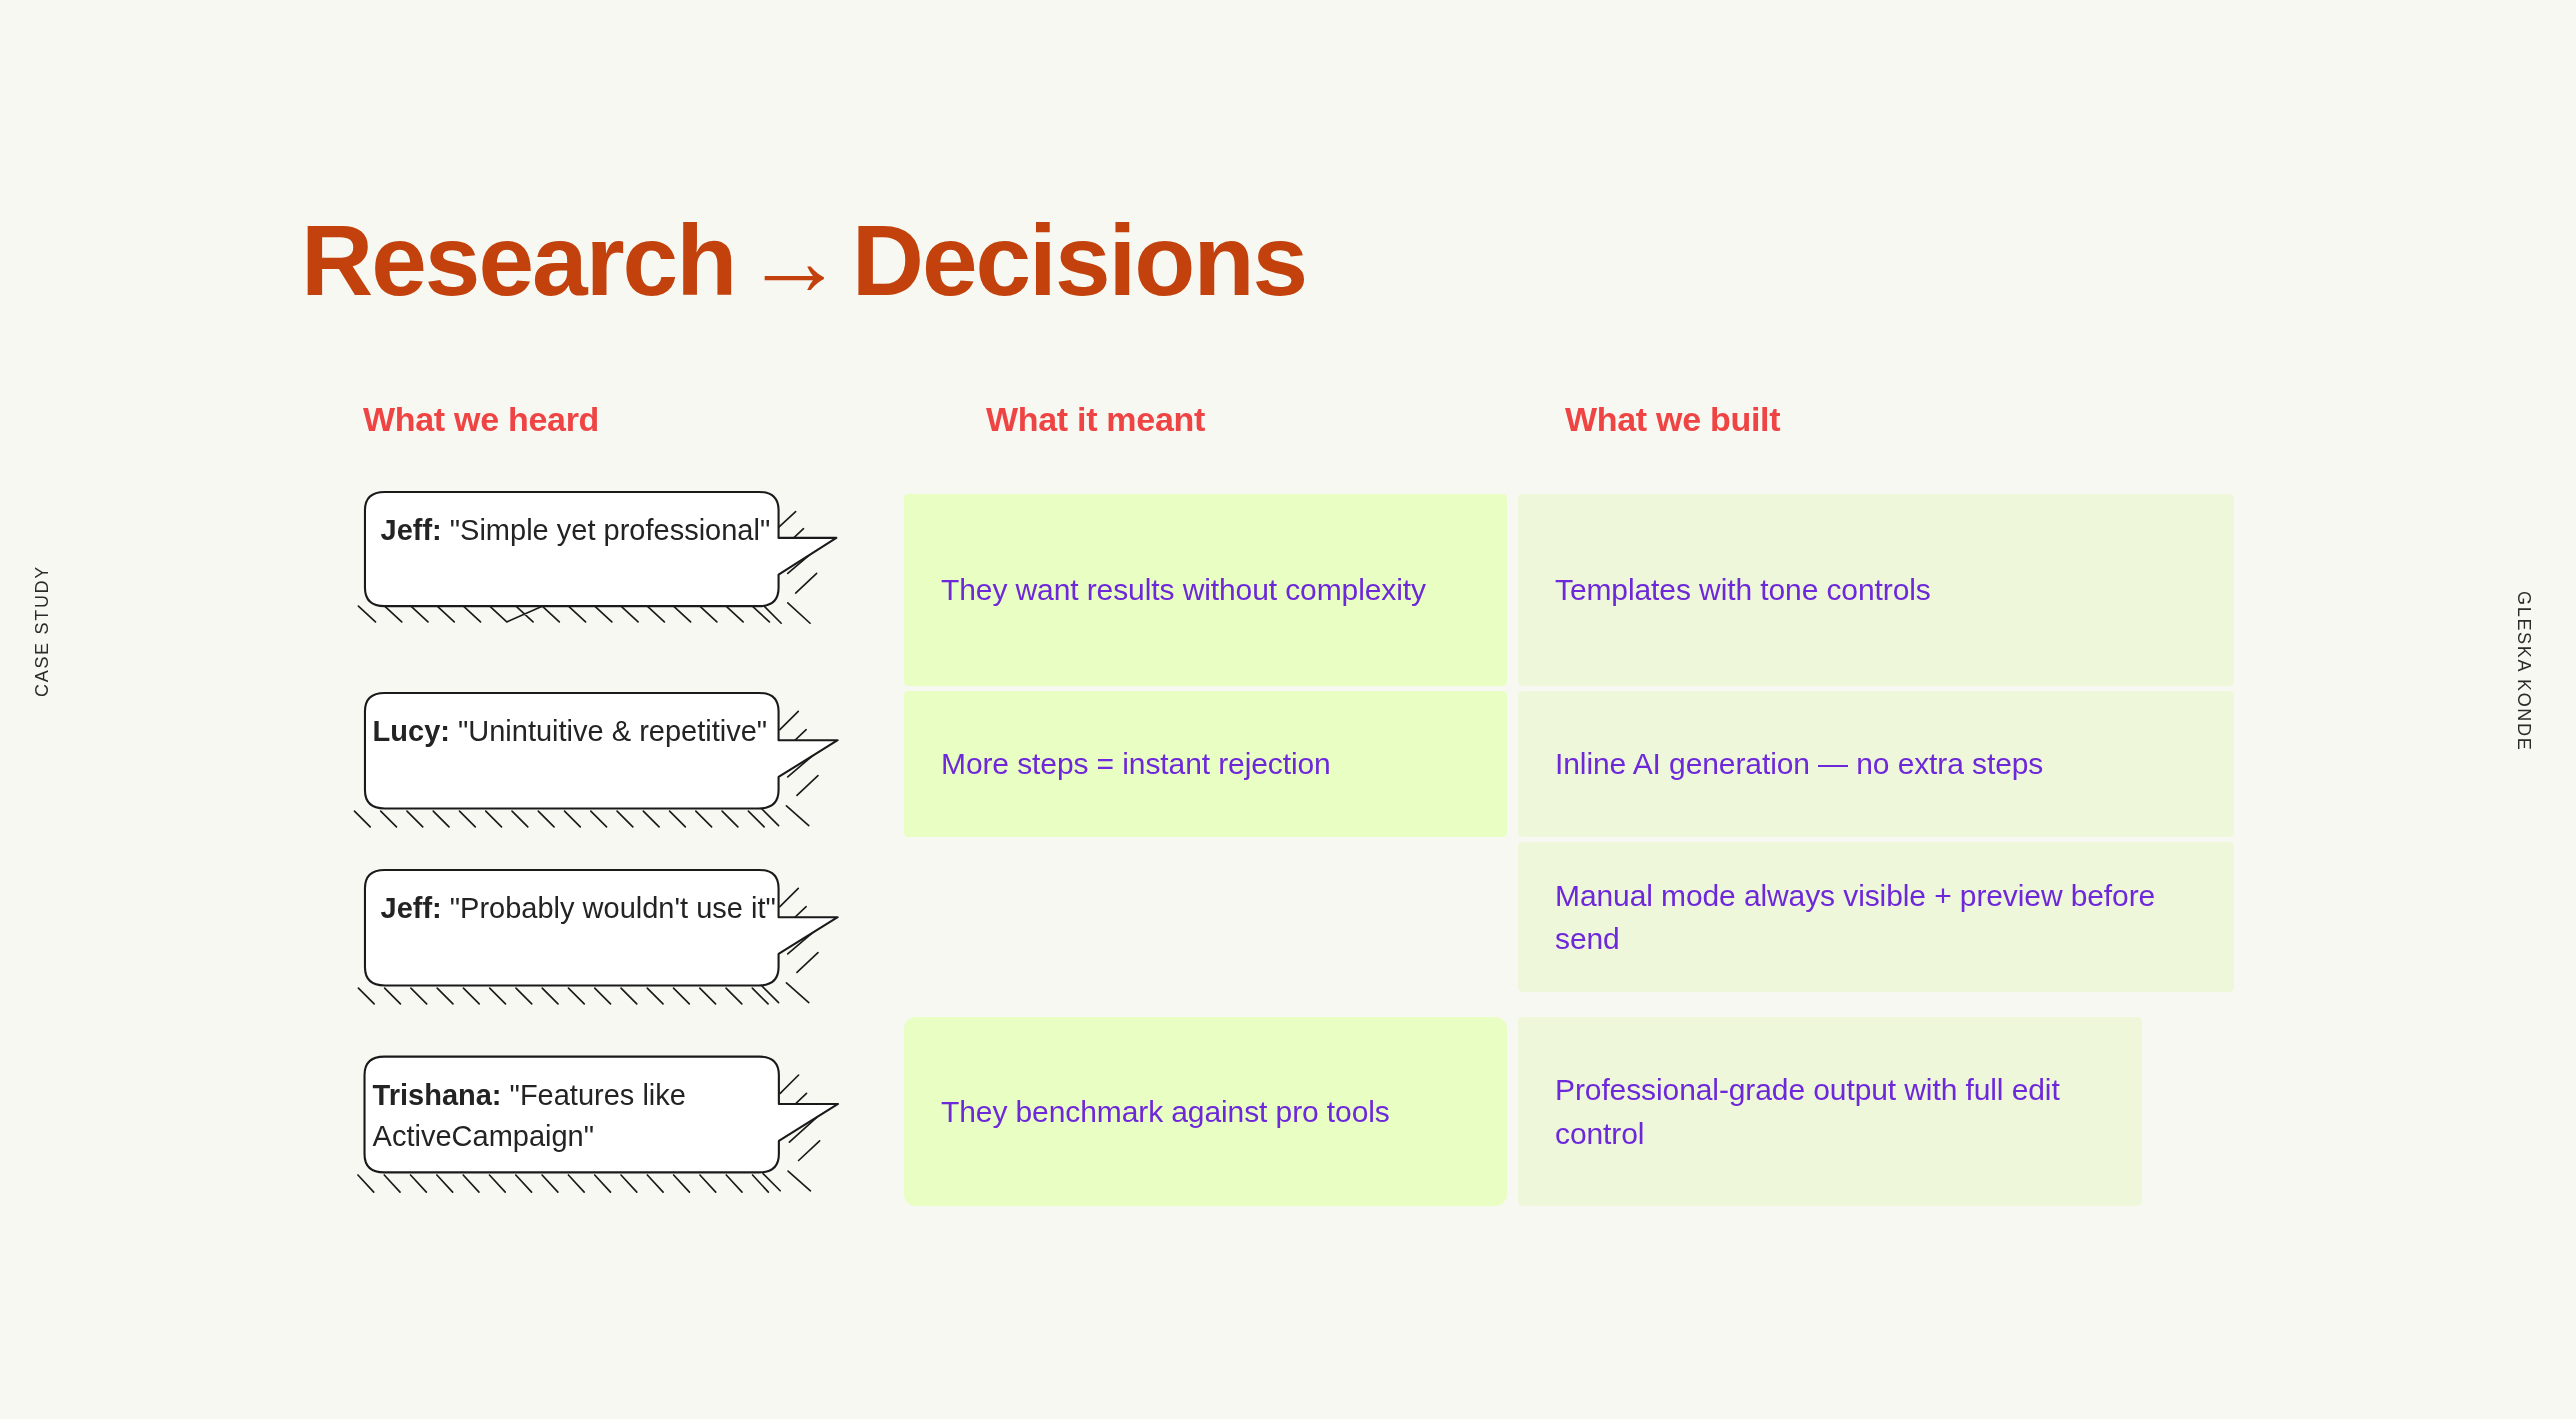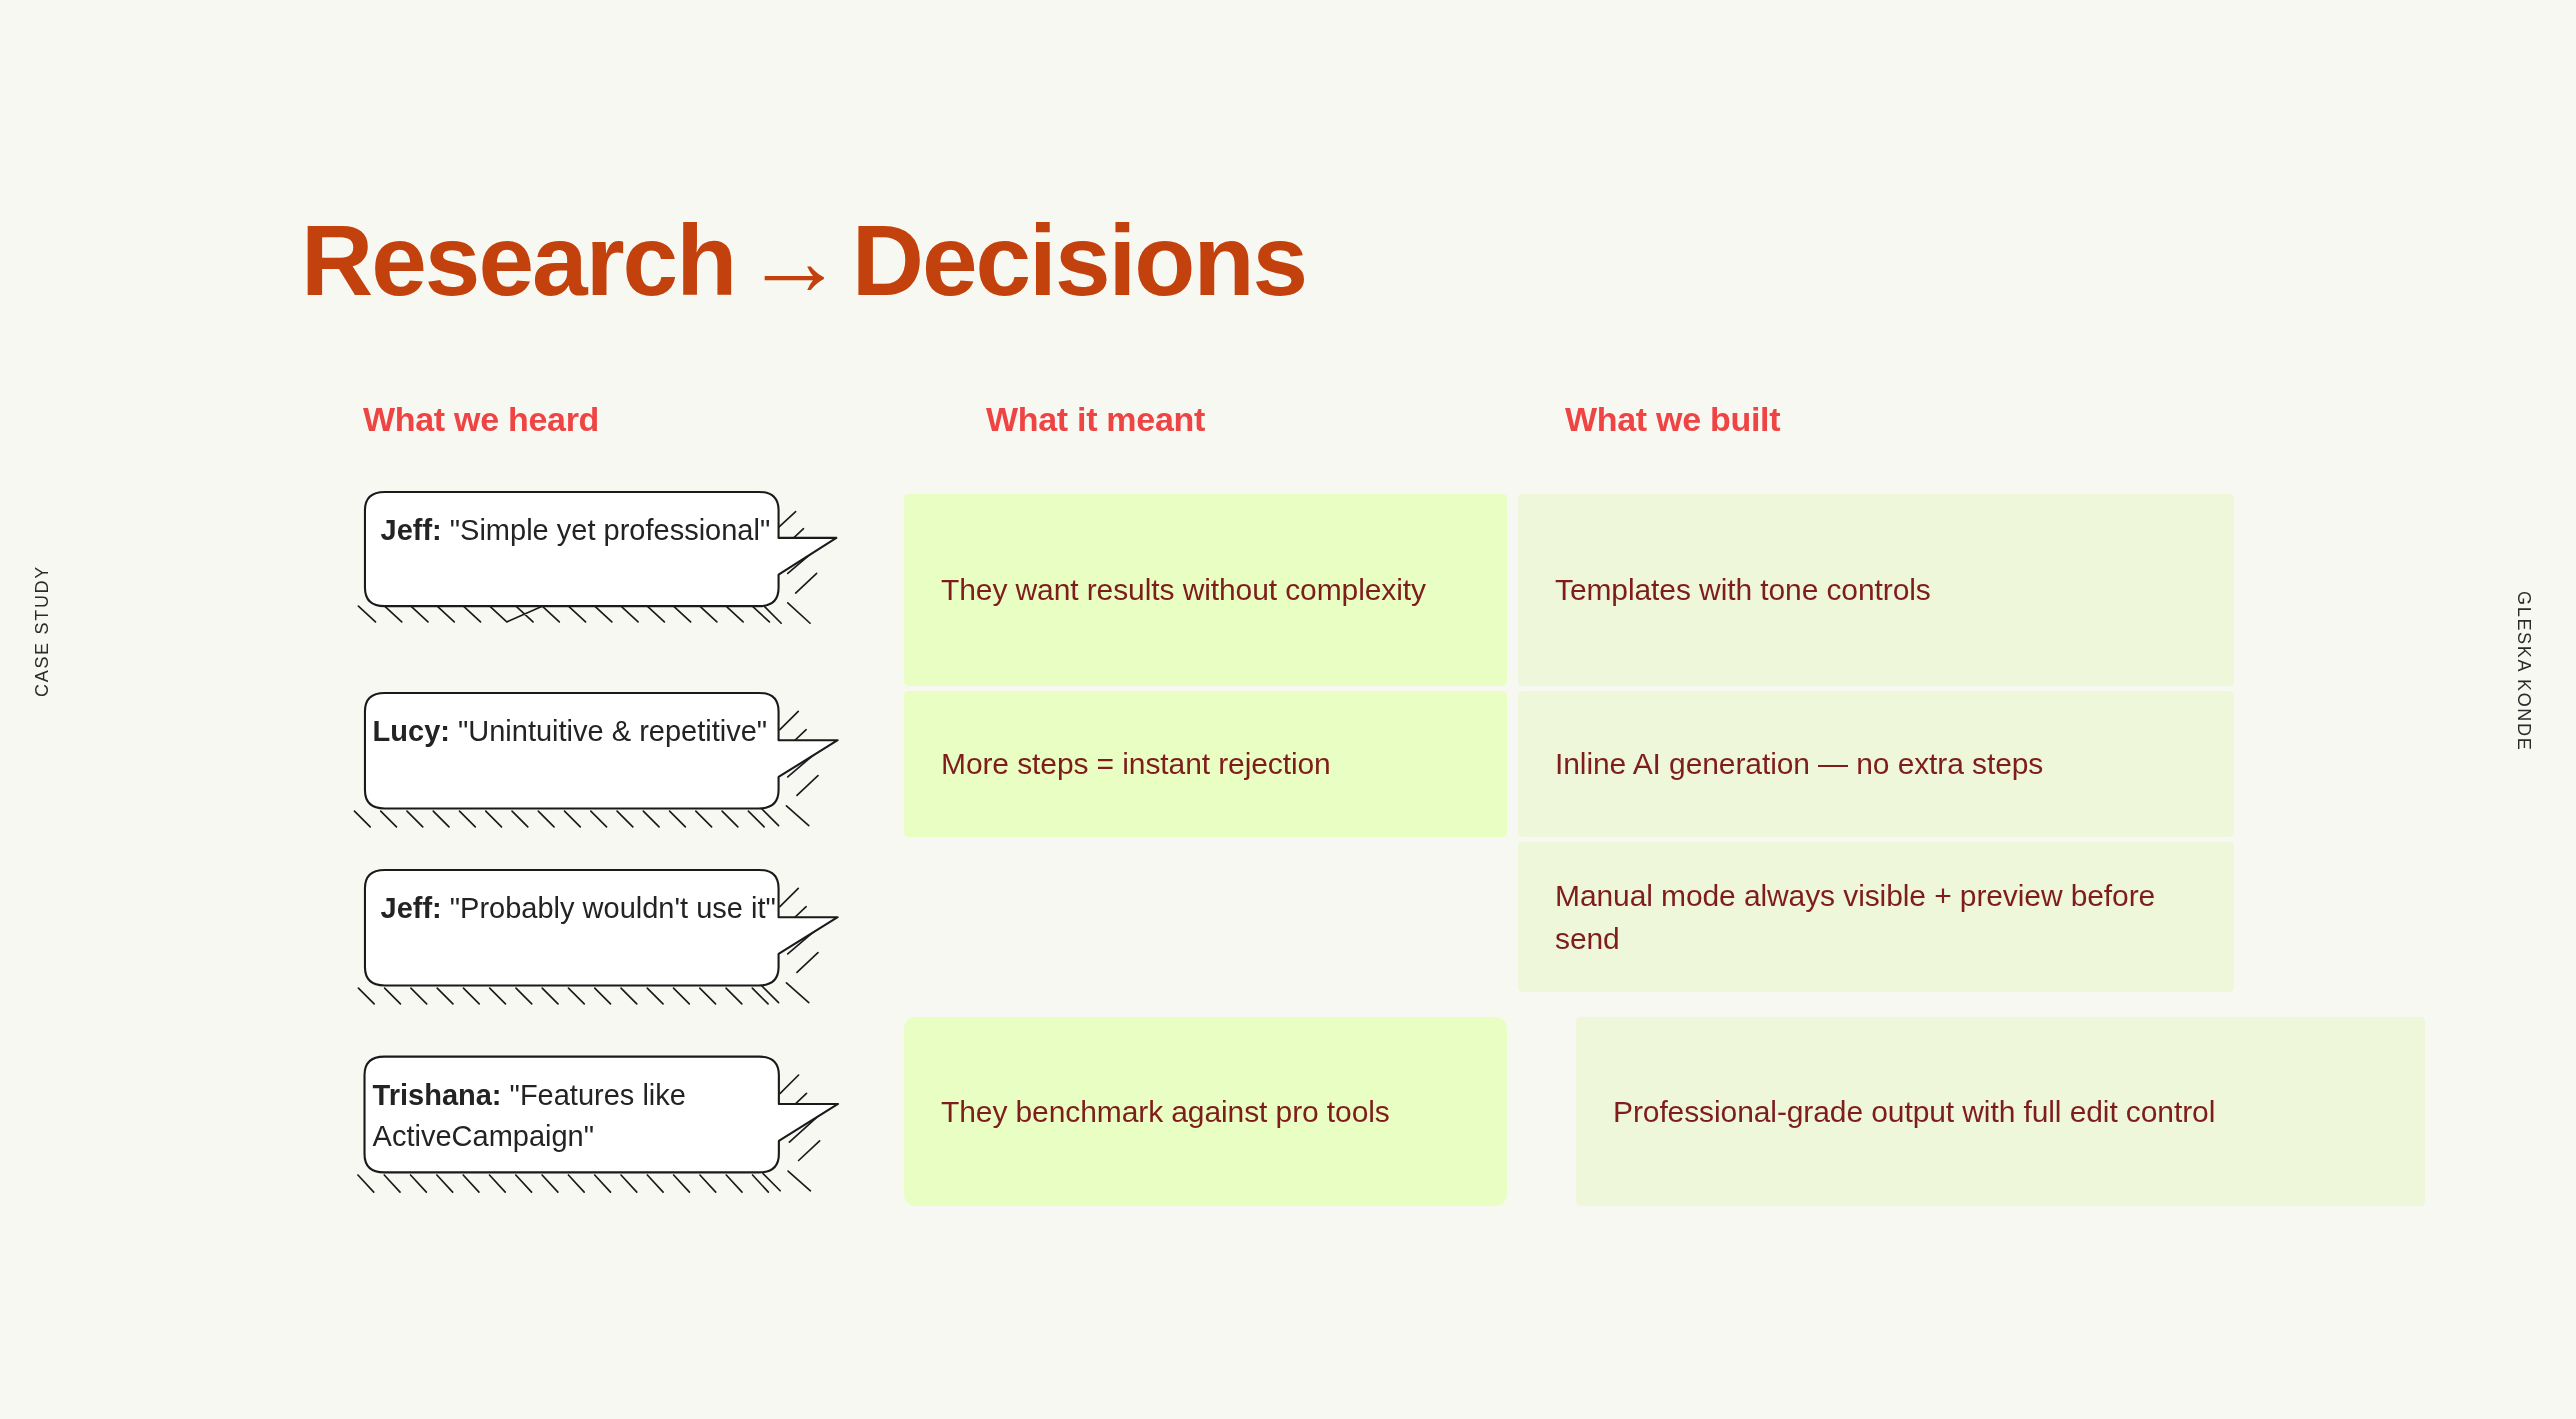--- a/index.html
+++ b/index.html
@@ -108,21 +108,21 @@
     position: absolute;
     box-sizing: border-box;
     padding: 0 37px;
     display: flex;
     align-items: center;
     border-radius: 4.6px;
   }
   .cell .cell-text {
     font-size: 30px;
     line-height: 1.44;
-    color: #7f1d1d;
+    color: #6d28d9;
     letter-spacing: -0.1px;
   }
   .col-meant { background: #e8fec2; }
   .col-built { background: #eef7da; }
 </style>
 </head>
 <body>
 
 <div class="side-label" id="side-label-left">CASE STUDY</div>
 
@@ -198,18 +198,18 @@
       </g>
       <path d="M16 44 Q16 16 46 16 L616 16 Q646 16 646 44 L646 88 L736 88 L646 144 L646 164 Q646 192 616 192 L46 192 Q16 192 16 164 Z" fill="#ffffff" stroke="#1a1a1a" stroke-width="3.2" stroke-linejoin="round"></path>
     </svg>
     <div class="bubble-text" style="top:29px;padding:0 6.6px;"><span class="speaker">Trishana:</span><span> "Features like ActiveCampaign"</span></div>
   </div>
 
   <div class="cell col-meant" style="left:904px;top:1017px;width:603px;height:189px;border-radius:12px;">
     <div class="cell-text">They benchmark against pro tools</div>
   </div>
 
-  <div class="cell col-built" style="left:1576px;top:1017px;width:849px;height:189px;">
+  <div class="cell col-built" style="left:1518px;top:1017px;width:624px;height:189px;">
     <div class="cell-text">Professional-grade output with full edit control</div>
   </div>
 
 </div>
 
 
 </body></html>

